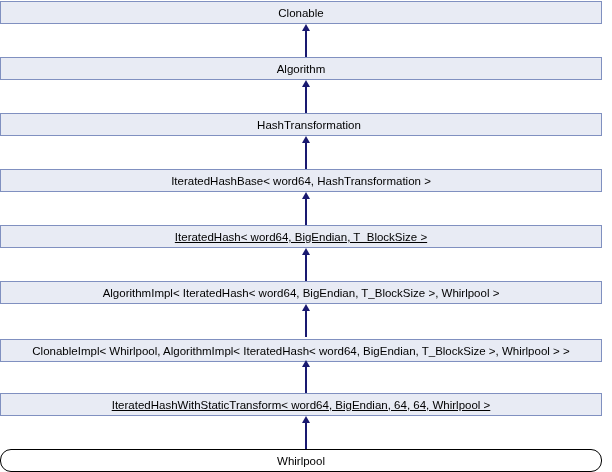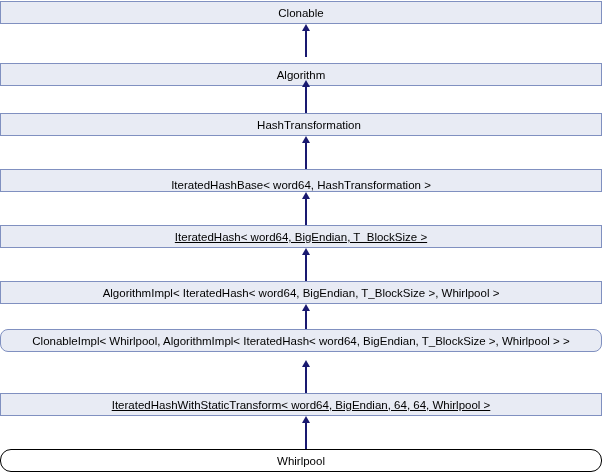--- a/index.html
+++ b/index.html
@@ -63,56 +63,56 @@
 <body>
 
 <div id="diagram" style="--node-fill: #E8EBF4; --node-border: #8090C0; --current-fill: #FFFFFF; --current-border: #000000; --arrow-color: #191970; color: rgb(0, 0, 0); background: rgb(255, 255, 255);">
     <div class="node" style="top: 1px;">
       <span>Clonable</span>
     </div>
     <div class="arrow" style="top: 24px;">
       <div class="head"></div>
       <div class="line"></div>
     </div>
-    <div class="node" style="top: 63px;">
+    <div class="node" style="top: 57px;">
       <span>Algorithm</span>
     </div>
     <div class="arrow" style="top: 80px;">
       <div class="head"></div>
       <div class="line"></div>
     </div>
     <div class="node" style="top: 113px; padding-left: 16px;">
       <span>HashTransformation</span>
     </div>
     <div class="arrow" style="top: 136px;">
       <div class="head"></div>
       <div class="line"></div>
     </div>
-    <div class="node" style="top: 169px; align-items: flex-end;">
+    <div class="node" style="top: 169px;">
       <span>IteratedHashBase&lt; word64, HashTransformation &gt;</span>
     </div>
     <div class="arrow" style="top: 192px;">
       <div class="head"></div>
       <div class="line"></div>
     </div>
     <div class="node" style="top: 225px; text-decoration: underline;">
       <span>IteratedHash&lt; word64, BigEndian, T_BlockSize &gt;</span>
     </div>
     <div class="arrow" style="top: 248px;">
       <div class="head"></div>
       <div class="line"></div>
     </div>
     <div class="node" style="top: 281px;">
       <span>AlgorithmImpl&lt; IteratedHash&lt; word64, BigEndian, T_BlockSize &gt;, Whirlpool &gt;</span>
     </div>
     <div class="arrow" style="top: 304px;">
       <div class="head"></div>
       <div class="line"></div>
     </div>
-    <div class="node" style="top: 329px; border-radius: 8px;">
+    <div class="node" style="top: 339px;">
       <span>ClonableImpl&lt; Whirlpool, AlgorithmImpl&lt; IteratedHash&lt; word64, BigEndian, T_BlockSize &gt;, Whirlpool &gt; &gt;</span>
     </div>
     <div class="arrow" style="top: 360px;">
       <div class="head"></div>
       <div class="line"></div>
     </div>
     <div class="node" style="top: 393px; text-decoration: underline;">
       <span>IteratedHashWithStaticTransform&lt; word64, BigEndian, 64, 64, Whirlpool &gt;</span>
     </div>
     <div class="arrow" style="top: 416px;">

